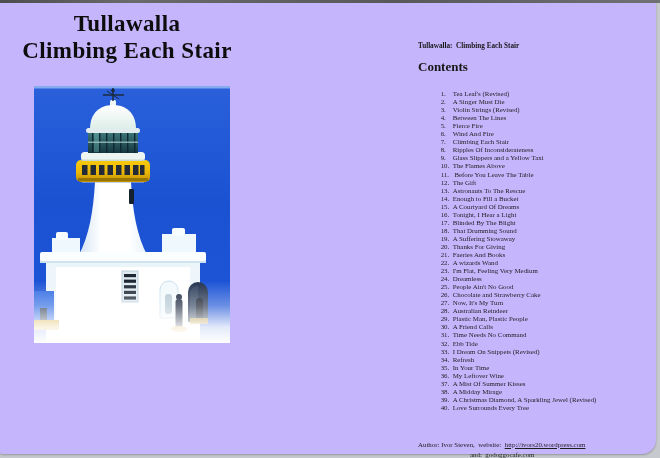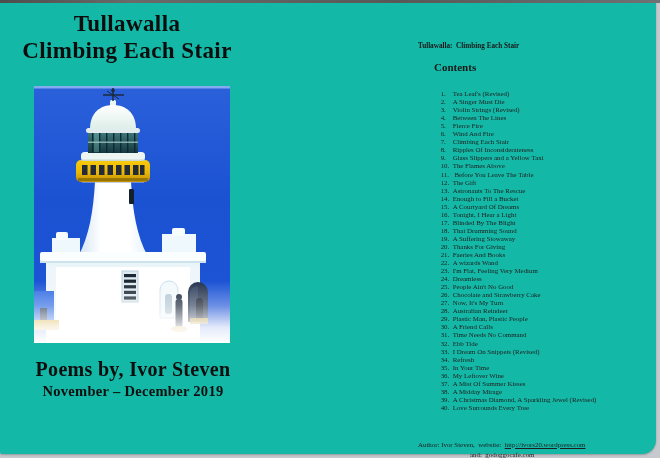--- a/index.html
+++ b/index.html
@@ -8,39 +8,39 @@
     background:#c6c9cd;
     font-family:"Liberation Serif","DejaVu Serif",serif;
   }
   .canvas{position:relative;width:660px;height:458px;}
   .top-edge{
     position:absolute;top:0;left:0;right:0;height:3px;z-index:5;
     background:linear-gradient(90deg,#4d4d4d,#6a6a6a 20%,#585858 60%,#6f7173);
   }
   .page{
     position:absolute;top:2px;left:0;right:4px;bottom:4px;
-    background:#14b8a6;
+    background:#c4b5fd;
     border-radius:0 0 14px 2px;
     box-shadow:0 1px 2px rgba(0,0,0,.25);
   }
   
   .cover{position:absolute;left:0;top:0;width:400px;height:100%;}
   .book-title{margin:0;position:absolute;left:14px;top:8px;width:226px;text-align:center;
     color:#0d0d0d;font-weight:bold;letter-spacing:.4px;}
   .book-title .t1{display:block;font-size:23px;line-height:28px;}
   .book-title .t2{display:block;font-size:23px;line-height:25px;}
   .photo{position:absolute;left:34px;top:84px;width:196px;height:257px;}
   .photo svg{display:block;}
   .byline-block{position:absolute;left:18px;top:356px;width:230px;text-align:center;color:#0e0e0e;}
   .byline{font-size:20px;line-height:23px;font-weight:bold;letter-spacing:.3px;}
   .dates{font-size:14.5px;line-height:17px;font-weight:bold;letter-spacing:.3px;margin-top:2px;}
   
   .contents{position:absolute;left:418px;top:40px;width:236px;color:#1e1e1e;}
   .c-header{font-size:7.2px;line-height:8px;font-weight:bold;white-space:pre;color:#181818;}
-  .c-label{font-size:11px;line-height:8px;font-weight:bold;margin-top:13px;color:#181818;margin-left:16px;}
+  .c-label{font-size:13px;line-height:8px;font-weight:bold;margin-top:13px;color:#181818;}
   ol.c-list{list-style:none;margin:11px 0 0 0;padding:0;}
   ol.c-list li{height:8.06px;font-size:6.9px;line-height:8.06px;white-space:pre;}
   ol.c-list .num{display:inline-block;min-width:12px;padding-left:2px;}
   ol.c-list .ttl{white-space:pre;}
   .author-block{margin-top:35px;font-size:6.9px;line-height:11px;color:#1e1e1e;}
   .author-block .a1{white-space:pre;}
   .author-block .a1 a{color:#1e1e1e;text-decoration:underline;cursor:pointer;}
   .author-block .a2{white-space:pre;padding-left:52px;line-height:10px;}
 </style>
 </head>
@@ -166,24 +166,20 @@
           <ellipse cx="145" cy="243" rx="8" ry="3" fill="#d3a62e"></ellipse>
 
           <rect x="0" y="205" width="20" height="34" fill="#2e6ae3"></rect>
           <rect x="6" y="222" width="7" height="12" fill="#233450"></rect>
           <rect x="0" y="234" width="25" height="10" fill="#d2a226"></rect>
 
           <rect x="0" y="195" width="196" height="62" fill="url(#fade)"></rect>
         </svg>
       </div>
 
-      <div class="byline-block">
-        <div class="byline">Poems by, Ivor Steven</div>
-        <div class="dates">November – December 2019</div>
-      </div>
     </section>
 
     <section class="contents">
       <div class="c-header">Tullawalla:  Climbing Each Stair</div>
       <div class="c-label">Contents</div>
 
       <ol class="c-list">
 
           <li>
             <span class="num">1.</span><span class="ttl">Tea Leaf's (Revised)</span>

